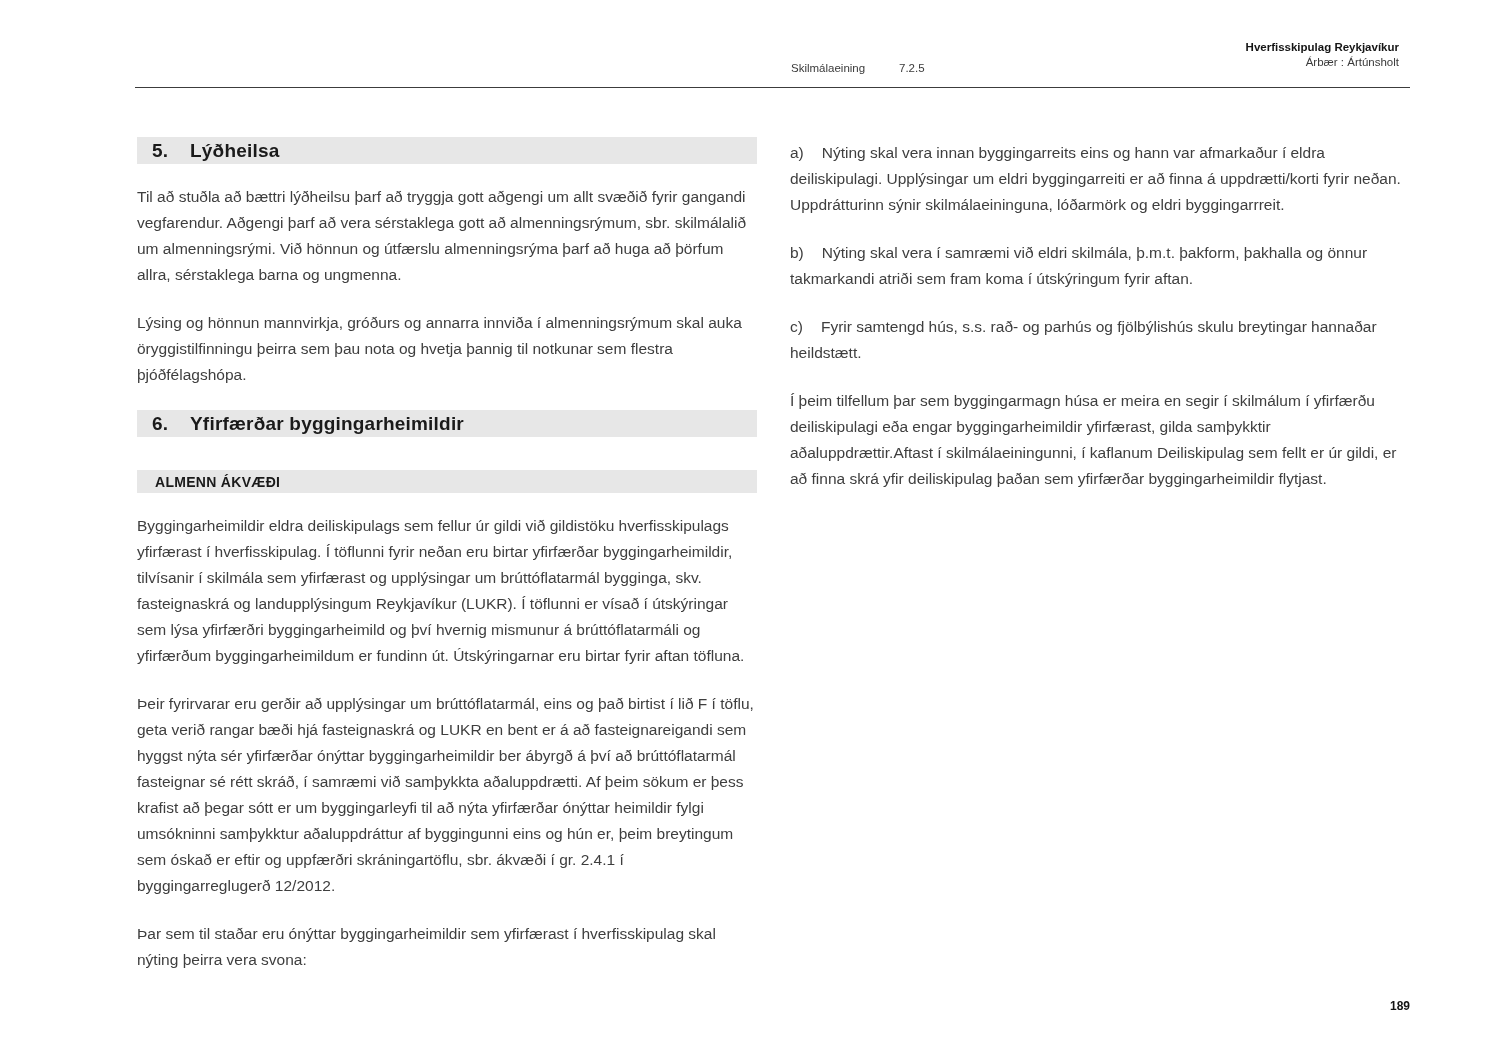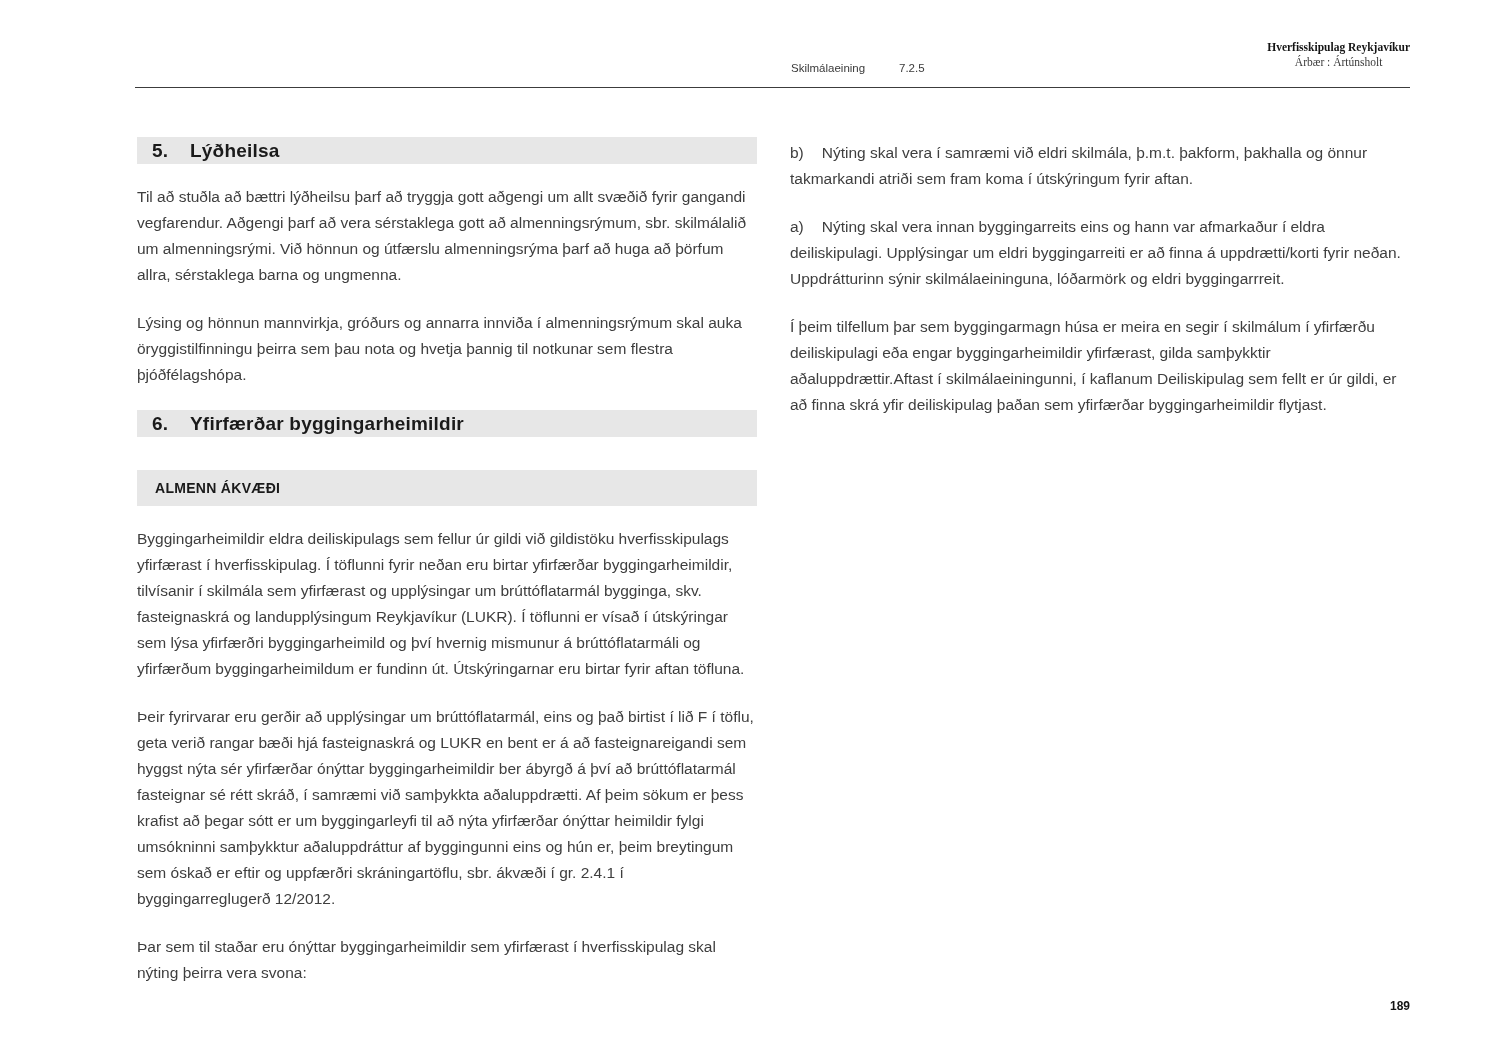--- a/index.html
+++ b/index.html
@@ -10,23 +10,23 @@
     position: relative;
     overflow: hidden;
     font-family: "Liberation Sans", "DejaVu Sans", sans-serif;
     color: var(--text, #3e3e3e);
   }
   .page { position: absolute; inset: 0; background: #ffffff; }
 
   
   .hdr-doc-type   { position: absolute; left: 791px; top: 62px; font-size: 11.5px; color: #3a3a3a; }
   .hdr-doc-number { position: absolute; left: 899px; top: 62px; font-size: 11.5px; color: #3a3a3a; text-align: right; }
-  .hdr-right      { position: absolute; right: 90px; top: 41px; text-align: right; font-family: Liberation Serif, serif; }
+  .hdr-right      { position: absolute; right: 101px; top: 41px; text-align: right; }
   .hdr-title      { font-size: 11.5px; font-weight: 700; color: #141414; }
-  .hdr-subtitle   { font-size: 11.5px; color: #3a3a3a; margin-top: 3px; text-align: center; }
+  .hdr-subtitle   { font-size: 11.5px; color: #3a3a3a; margin-top: 3px; }
   .hdr-rule       { position: absolute; left: 135px; right: 90px; top: 87px; height: 0; border-top: 1.5px solid #3c3c3c; }
 
   
   .col-left  { position: absolute; left: 137px; top: 137px; width: 620px; }
   .col-right { position: absolute; left: 790px; top: 140px; width: 624px; }
 
   
   .section-heading {
     display: flex; align-items: center;
     height: 27px;
@@ -34,21 +34,21 @@
     padding-left: 15px;
     font-size: 19px; font-weight: 700;
     color: var(--heading-text, #1a1a1a);
     letter-spacing: 0.2px;
   }
   .section-num { display: inline-block; flex: 0 0 38px; width: 38px; }
   .section-heading.second { margin-top: 21px; }
 
   .sub-heading {
     display: flex; align-items: center;
-    height: 36px;
+    height: 23px;
     background: var(--heading-bar, #e7e7e7);
     padding-left: 18px;
     font-size: 14px; font-weight: 700;
     color: var(--heading-text, #1a1a1a);
     letter-spacing: 0.3px;
     margin-top: 33px;
   }
 
   
   .body-text {
@@ -104,24 +104,25 @@
     </h2>
     <h3 class="sub-heading">ALMENN ÁKVÆÐI</h3>
     <p class="body-text">Byggingarheimildir eldra deiliskipulags sem fellur úr gildi við gildistöku hverfisskipulags yfirfærast í hverfisskipulag. Í töflunni fyrir neðan eru birtar yfirfærðar byggingarheimildir, tilvísanir í skilmála sem yfirfærast og upplýsingar um brúttóflatarmál bygginga, skv. fasteignaskrá og landupplýsingum Reykjavíkur (LUKR).  Í töflunni er vísað í útskýringar sem lýsa yfirfærðri byggingarheimild og því hvernig mismunur á brúttóflatarmáli og yfirfærðum byggingarheimildum er fundinn út. Útskýringarnar eru birtar fyrir aftan töfluna.</p>
     <p class="body-text">Þeir fyrirvarar eru gerðir að upplýsingar um brúttóflatarmál, eins og það birtist í lið F í töflu, geta verið rangar bæði hjá fasteignaskrá og LUKR en bent er á að fasteignareigandi sem hyggst nýta sér yfirfærðar ónýttar byggingarheimildir ber ábyrgð á því að brúttóflatarmál fasteignar sé rétt skráð, í samræmi við samþykkta aðaluppdrætti. Af þeim sökum er þess krafist að þegar sótt er um byggingarleyfi til að nýta yfirfærðar ónýttar heimildir fylgi umsókninni samþykktur aðaluppdráttur af byggingunni eins og hún er, þeim breytingum sem óskað er eftir og uppfærðri skráningartöflu, sbr. ákvæði í gr. 2.4.1 í byggingarreglugerð 12/2012.</p>
     <p class="body-text">Þar sem til staðar eru ónýttar byggingarheimildir sem yfirfærast í hverfisskipulag skal nýting þeirra vera svona:</p>
 
   </main>
 
   <aside class="col-right">
 
+    <p class="list-item"><span class="item-label">a)</span><span class="item-text">Nýting skal vera innan byggingarreits eins og hann var afmarkaður í eldra deiliskipulagi. Upplýsingar um eldri byggingarreiti er að finna á uppdrætti/korti fyrir neðan. Uppdrátturinn sýnir skilmálaeininguna, lóðarmörk og eldri byggingarrreit.</span></p>
+
     <p class="list-item"><span class="item-label">b)</span><span class="item-text">Nýting skal vera í samræmi við eldri skilmála, þ.m.t. þakform, þakhalla og önnur takmarkandi atriði sem fram koma í útskýringum fyrir aftan.</span></p>
 
-    <p class="list-item"><span class="item-label">a)</span><span class="item-text">Nýting skal vera innan byggingarreits eins og hann var afmarkaður í eldra deiliskipulagi. Upplýsingar um eldri byggingarreiti er að finna á uppdrætti/korti fyrir neðan. Uppdrátturinn sýnir skilmálaeininguna, lóðarmörk og eldri byggingarrreit.</span></p>
-
+    <p class="list-item"><span class="item-label">c)</span><span class="item-text">Fyrir samtengd hús, s.s. rað- og parhús og fjölbýlishús skulu breytingar hannaðar heildstætt.</span></p>
 
     <p class="closing">Í þeim tilfellum þar sem byggingarmagn húsa er meira en segir í skilmálum í yfirfærðu deiliskipulagi eða engar byggingarheimildir yfirfærast, gilda samþykktir aðaluppdrættir.Aftast í skilmálaeiningunni, í kaflanum Deiliskipulag sem fellt er úr gildi, er að finna skrá yfir deiliskipulag þaðan sem yfirfærðar byggingarheimildir flytjast.</p>
 
   </aside>
 
   <div class="page-number">189</div>
 
 </div>
 
 </body></html>

